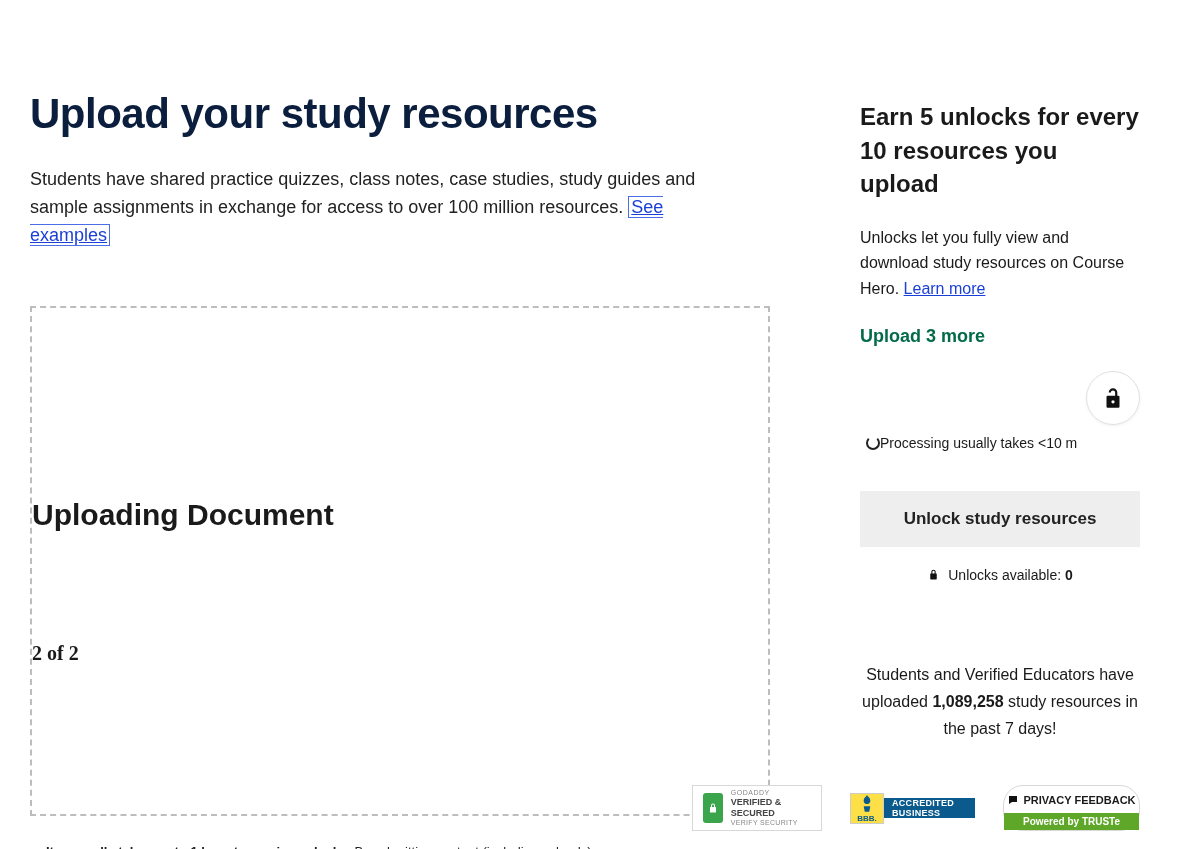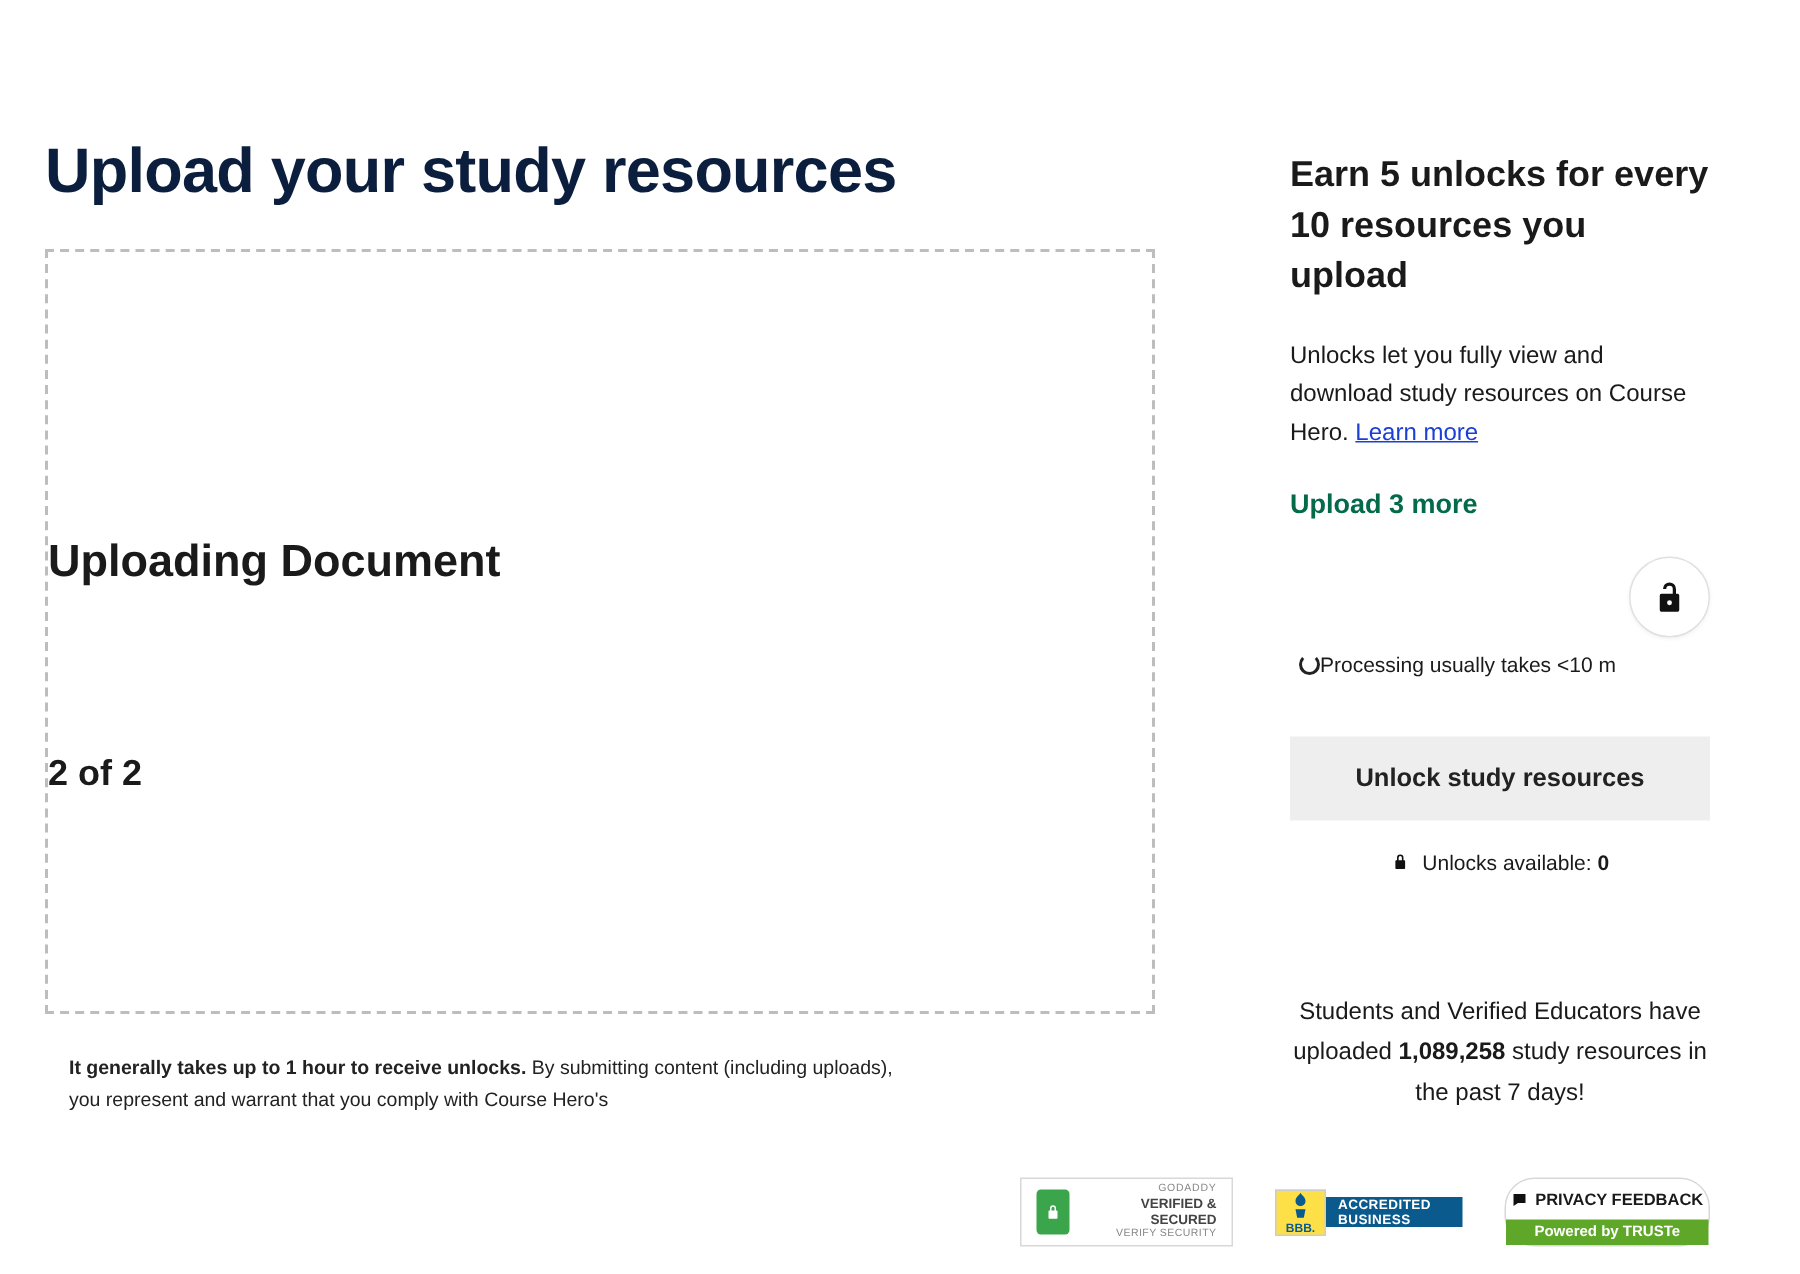--- a/index.html
+++ b/index.html
@@ -55,22 +55,23 @@
     flex-direction: column;
     align-items: flex-start;
     padding-top: 190px;
   }
   .dz-title {
     font-size: 30px;
     font-weight: 700;
     margin-bottom: 110px;
   }
   .dz-counter {
-    font-size: 24px;
+    font-size: 20px;
     font-weight: 600;
+    font-family: Liberation Serif, serif;
   }
   .legal {
     margin-top: 26px;
     font-size: 13px;
     line-height: 1.6;
     color: #222;
     max-width: 580px;
     padding-left: 16px;
   }
   .legal strong { font-weight: 700; }
@@ -156,21 +157,21 @@
   }
   .badge {
     height: 46px;
     border: 1px solid #d8d8d8;
     background: #fff;
     display: flex;
     align-items: center;
     padding: 0 10px;
     font-size: 10px;
   }
-  .badge.godaddy { width: 142px; text-align: right; }
+  .badge.godaddy { width: 130px; }
   .gd-lock {
     width: 24px;height: 30px;
     background: #3aa54a;
     border-radius: 3px;
     margin-right: 8px;
     display:flex;align-items:center;justify-content:center;
   }
   .gd-text { line-height: 1.2; color:#666; }
   .gd-text .top { font-size: 7px; letter-spacing: 0.5px; color:#888;}
   .gd-text .mid { font-size: 9px; font-weight:700; color:#444;}
@@ -197,20 +198,23 @@
     text-align:center; font-size:10px; font-weight:700; padding:3px 0;
   }
   svg { display:block; }
 </style>
 </head>
 <body>
 
 <div class="page">
   <div class="left">
     <h1>Upload your study resources</h1>
+    <p class="subtitle">
+      <span>Students have shared practice quizzes, class notes, case studies, study guides and sample assignments in exchange for access to over 100 million resources. </span><a class="link link-box">See examples</a>
+    </p>
 
     <div class="dropzone">
       <div class="dz-title">Uploading Document</div>
       <div class="dz-counter">2 of 2</div>
     </div>
 
     <div class="legal">
       <strong>It generally takes up to 1 hour to receive unlocks.</strong><span> By submitting content (including uploads), you represent and warrant that you comply with Course Hero's </span>
     </div>
   </div>

